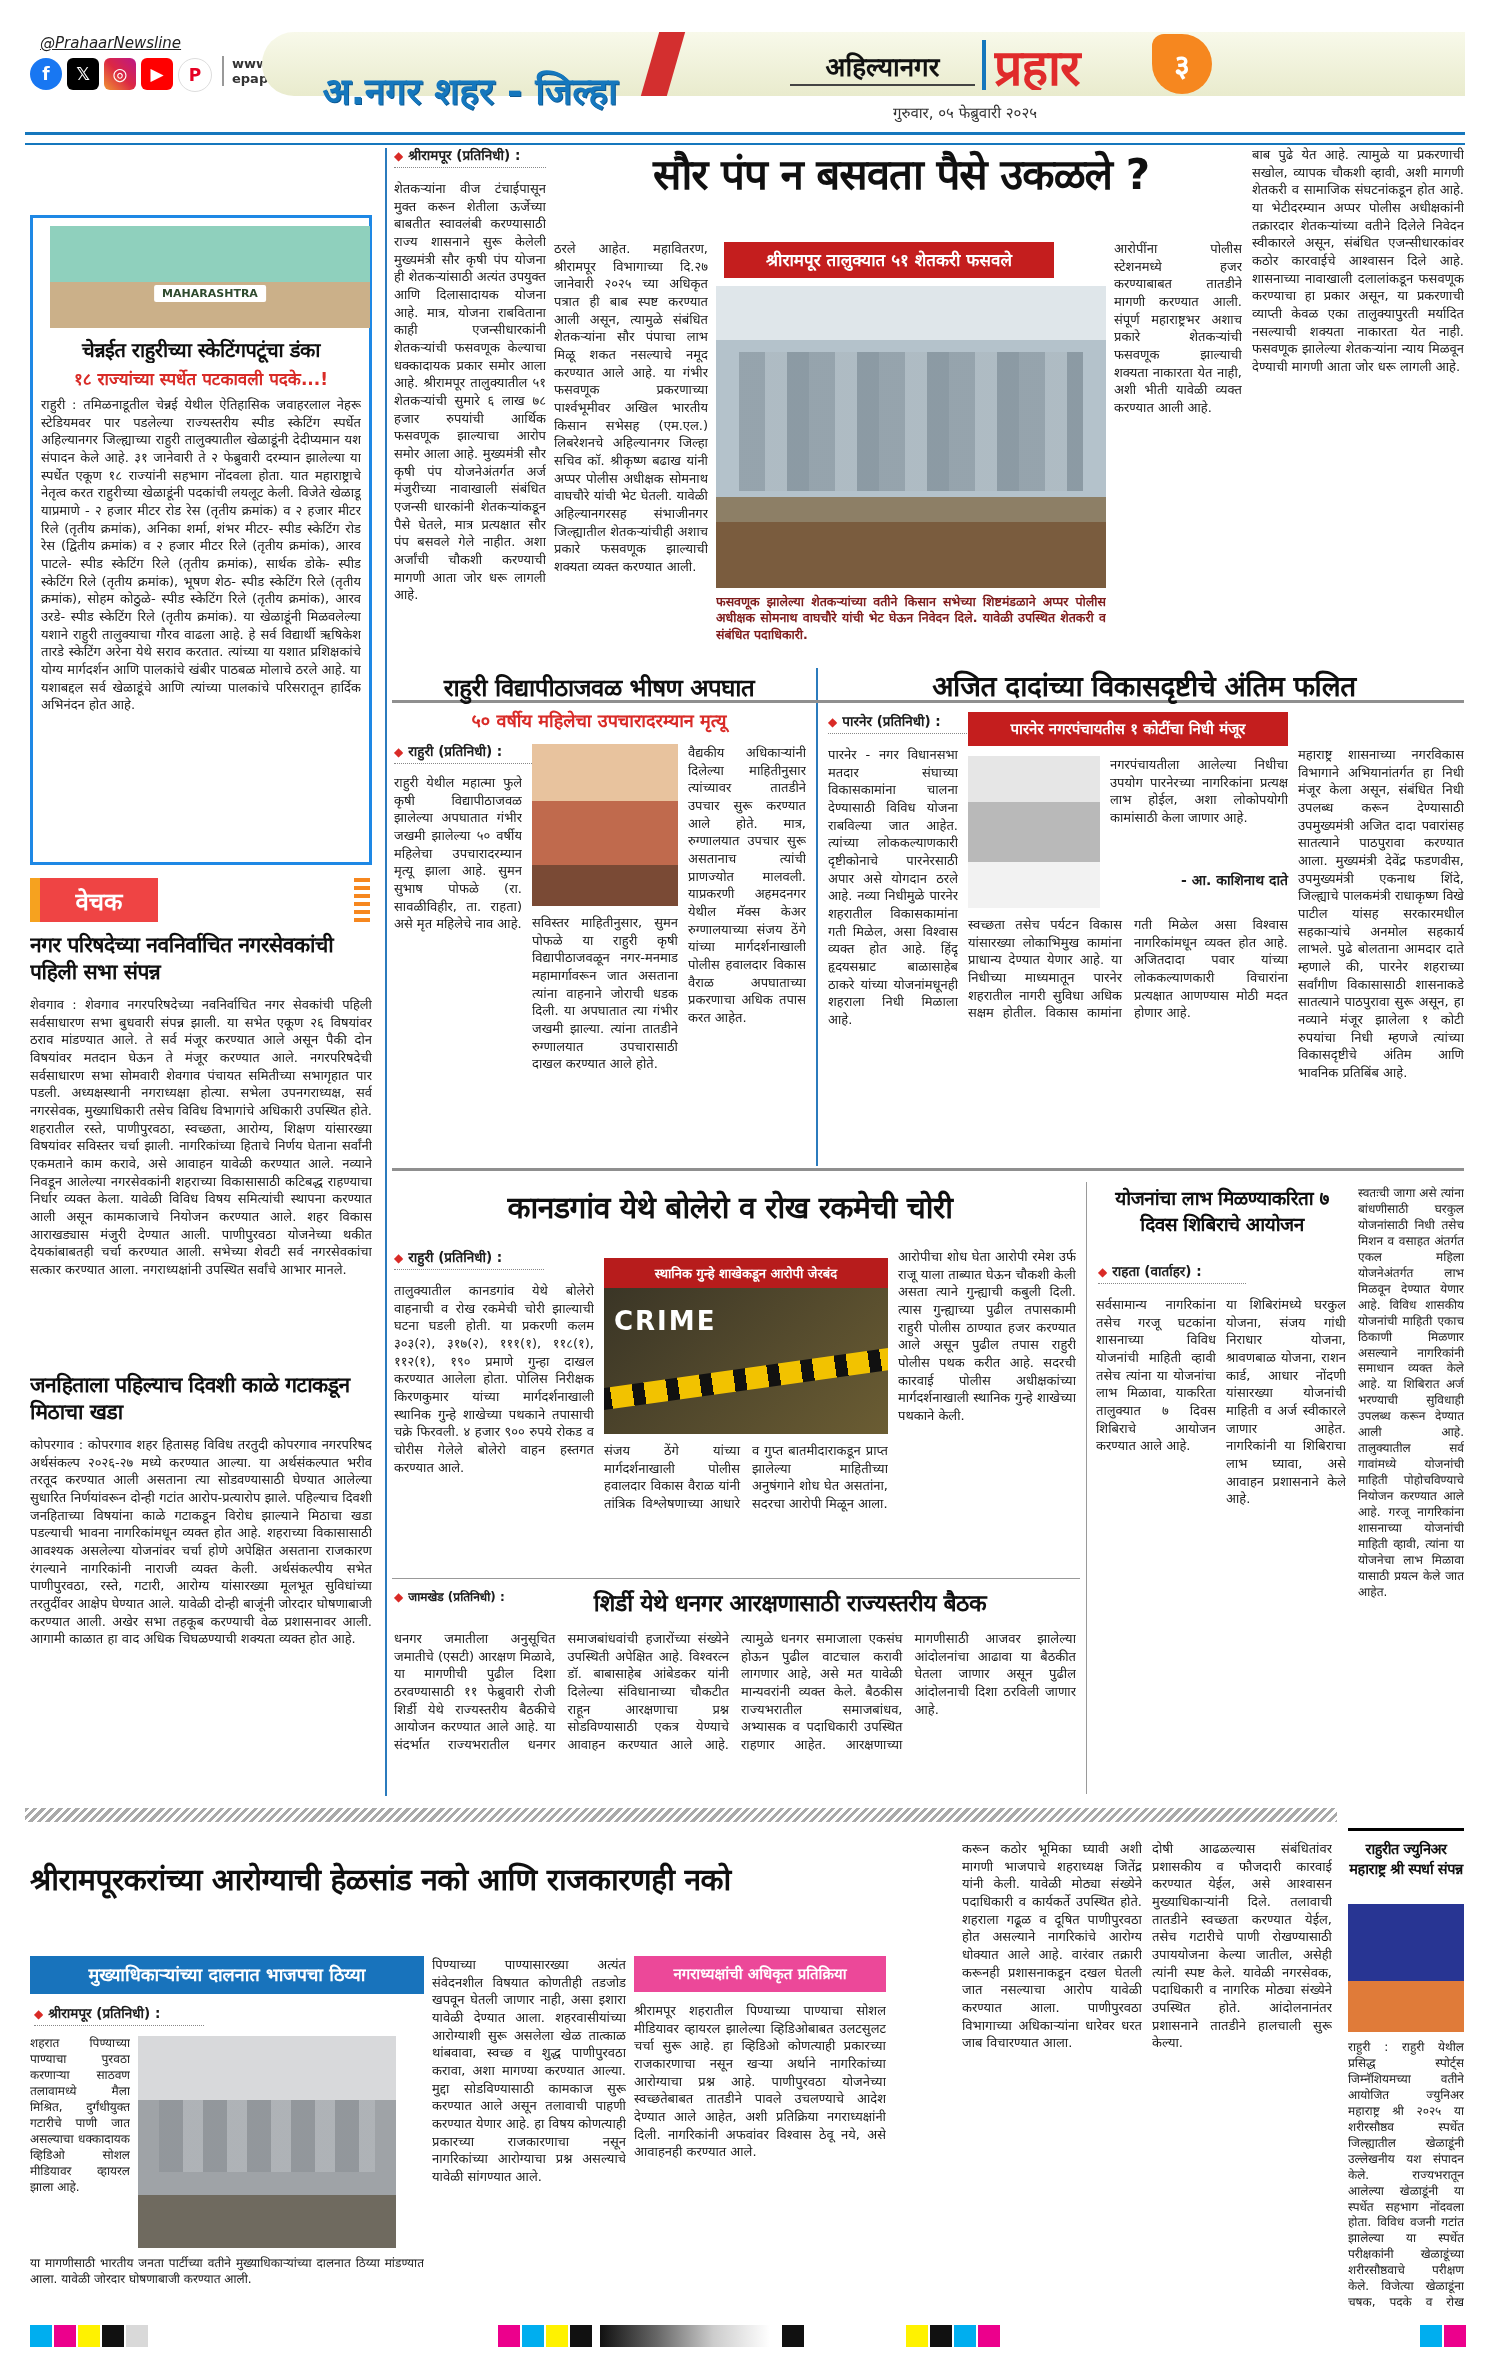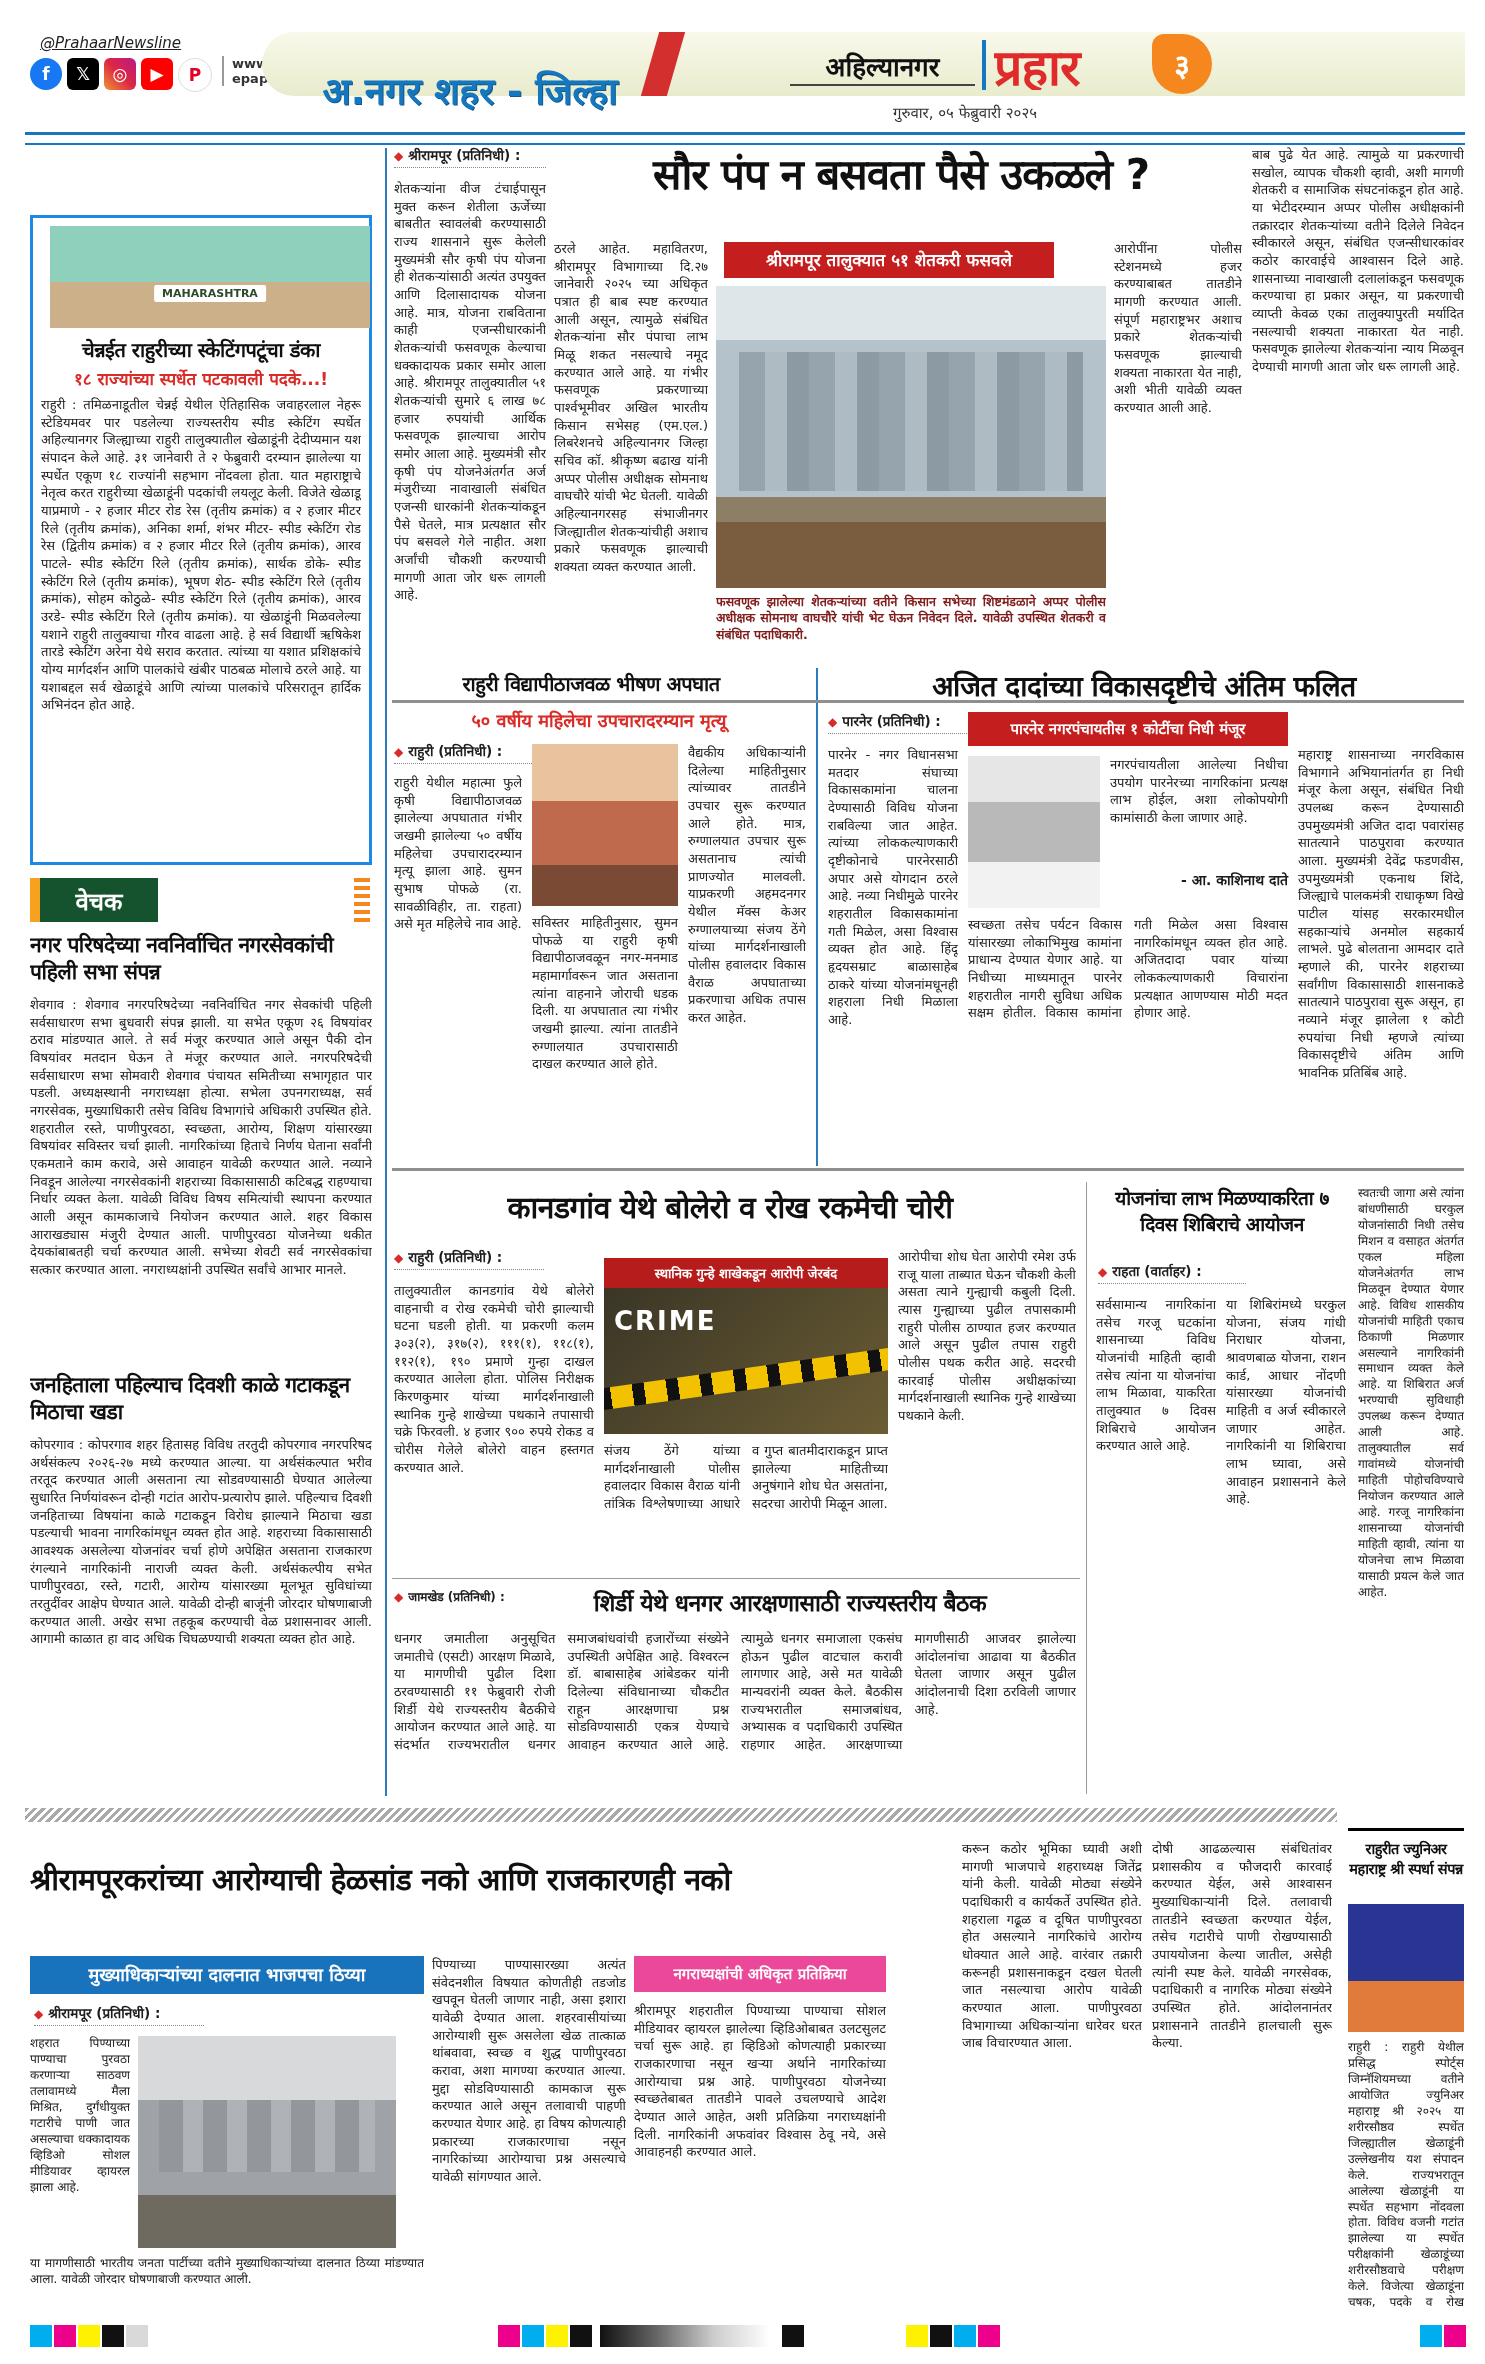--- a/index.html
+++ b/index.html
@@ -63,21 +63,21 @@
 
   <div class="abs" style="left:30px;top:215px;width:342px;height:650px;border:3px solid #1e88e5;padding:8px;box-sizing:border-box;">
     <div class="photo" style="width:100%;height:102px;background:linear-gradient(180deg,#8fd0bd 0 55%,#cbb089 55%);position:relative;margin-left:9px;">
       <div style="position:absolute;left:50%;top:58%;transform:translateX(-50%);background:#fff;padding:2px 8px;font-size:11px;font-weight:bold;color:#2e4a2e;border-radius:2px;">MAHARASHTRA</div>
     </div>
     <div class="hl center nowrap" style="font-size:20px;margin-top:8px;">चेन्नईत राहुरीच्या स्केटिंगपटूंचा डंका</div>
     <div class="redsub center nowrap" style="font-size:17px;margin-top:4px;">१८ राज्यांच्या स्पर्धेत पटकावली पदके...!</div>
     <div class="txt" style="height:478px;margin-top:6px;">राहुरी : तमिळनाडूतील चेन्नई येथील ऐतिहासिक जवाहरलाल नेहरू स्टेडियमवर पार पडलेल्या राज्यस्तरीय स्पीड स्केटिंग स्पर्धेत अहिल्यानगर जिल्ह्याच्या राहुरी तालुक्यातील खेळाडूंनी देदीप्यमान यश संपादन केले आहे. ३१ जानेवारी ते २ फेब्रुवारी दरम्यान झालेल्या या स्पर्धेत एकूण १८ राज्यांनी सहभाग नोंदवला होता. यात महाराष्ट्राचे नेतृत्व करत राहुरीच्या खेळाडूंनी पदकांची लयलूट केली. विजेते खेळाडू याप्रमाणे - २ हजार मीटर रोड रेस (तृतीय क्रमांक) व २ हजार मीटर रिले (तृतीय क्रमांक), अनिका शर्मा, शंभर मीटर- स्पीड स्केटिंग रोड रेस (द्वितीय क्रमांक) व २ हजार मीटर रिले (तृतीय क्रमांक), आरव पाटले- स्पीड स्केटिंग रिले (तृतीय क्रमांक), सार्थक डोके- स्पीड स्केटिंग रिले (तृतीय क्रमांक), भूषण शेठ- स्पीड स्केटिंग रिले (तृतीय क्रमांक), सोहम कोठुळे- स्पीड स्केटिंग रिले (तृतीय क्रमांक), आरव उरडे- स्पीड स्केटिंग रिले (तृतीय क्रमांक). या खेळाडूंनी मिळवलेल्या यशाने राहुरी तालुक्याचा गौरव वाढला आहे. हे सर्व विद्यार्थी ऋषिकेश तारडे स्केटिंग अरेना येथे सराव करतात. त्यांच्या या यशात प्रशिक्षकांचे योग्य मार्गदर्शन आणि पालकांचे खंबीर पाठबळ मोलाचे ठरले आहे. या यशाबद्दल सर्व खेळाडूंचे आणि त्यांच्या पालकांचे परिसरातून हार्दिक अभिनंदन होत आहे.</div>
   </div>
 
-  <div class="abs" style="left:30px;top:878px;width:118px;height:44px;background:#14532d;border-left:10px solid #f6a21f;color:#fff;font-size:24px;font-weight:bold;display:flex;align-items:center;justify-content:center;text-align:right;">वेचक</div>
+  <div class="abs" style="left:30px;top:878px;width:118px;height:44px;background:#ef4444;border-left:10px solid #f6a21f;color:#fff;font-size:24px;font-weight:bold;display:flex;align-items:center;justify-content:center;text-align:right;">वेचक</div>
   <div class="abs" style="left:354px;top:878px;width:16px;height:44px;background:repeating-linear-gradient(180deg,#f6871f 0 4px,transparent 4px 8px);"></div>
 
   <div class="abs hl" style="left:30px;top:932px;width:342px;height:58px;font-size:21px;line-height:1.3;overflow:hidden;">नगर परिषदेच्या नवनिर्वाचित नगरसेवकांची पहिली सभा संपन्न</div>
   <div class="abs txt" style="left:30px;top:996px;width:342px;height:368px;">शेवगाव : शेवगाव नगरपरिषदेच्या नवनिर्वाचित नगर सेवकांची पहिली सर्वसाधारण सभा बुधवारी संपन्न झाली. या सभेत एकूण २६ विषयांवर ठराव मांडण्यात आले. ते सर्व मंजूर करण्यात आले असून पैकी दोन विषयांवर मतदान घेऊन ते मंजूर करण्यात आले. नगरपरिषदेची सर्वसाधारण सभा सोमवारी शेवगाव पंचायत समितीच्या सभागृहात पार पडली. अध्यक्षस्थानी नगराध्यक्षा होत्या. सभेला उपनगराध्यक्ष, सर्व नगरसेवक, मुख्याधिकारी तसेच विविध विभागांचे अधिकारी उपस्थित होते. शहरातील रस्ते, पाणीपुरवठा, स्वच्छता, आरोग्य, शिक्षण यांसारख्या विषयांवर सविस्तर चर्चा झाली. नागरिकांच्या हिताचे निर्णय घेताना सर्वांनी एकमताने काम करावे, असे आवाहन यावेळी करण्यात आले. नव्याने निवडून आलेल्या नगरसेवकांनी शहराच्या विकासासाठी कटिबद्ध राहण्याचा निर्धार व्यक्त केला. यावेळी विविध विषय समित्यांची स्थापना करण्यात आली असून कामकाजाचे नियोजन करण्यात आले. शहर विकास आराखड्यास मंजुरी देण्यात आली. पाणीपुरवठा योजनेच्या थकीत देयकांबाबतही चर्चा करण्यात आली. सभेच्या शेवटी सर्व नगरसेवकांचा सत्कार करण्यात आला. नगराध्यक्षांनी उपस्थित सर्वांचे आभार मानले.</div>
 
   <div class="abs hl" style="left:30px;top:1372px;width:342px;height:58px;font-size:21px;line-height:1.3;overflow:hidden;">जनहिताला पहिल्याच दिवशी काळे गटाकडून मिठाचा खडा</div>
   <div class="abs txt" style="left:30px;top:1436px;width:342px;height:350px;">कोपरगाव : कोपरगाव शहर हितासह विविध तरतुदी कोपरगाव नगरपरिषद अर्थसंकल्प २०२६-२७ मध्ये करण्यात आल्या. या अर्थसंकल्पात भरीव तरतूद करण्यात आली असताना त्या सोडवण्यासाठी घेण्यात आलेल्या सुधारित निर्णयांवरून दोन्ही गटांत आरोप-प्रत्यारोप झाले. पहिल्याच दिवशी जनहिताच्या विषयांना काळे गटाकडून विरोध झाल्याने मिठाचा खडा पडल्याची भावना नागरिकांमधून व्यक्त होत आहे. शहराच्या विकासासाठी आवश्यक असलेल्या योजनांवर चर्चा होणे अपेक्षित असताना राजकारण रंगल्याने नागरिकांनी नाराजी व्यक्त केली. अर्थसंकल्पीय सभेत पाणीपुरवठा, रस्ते, गटारी, आरोग्य यांसारख्या मूलभूत सुविधांच्या तरतुदींवर आक्षेप घेण्यात आले. यावेळी दोन्ही बाजूंनी जोरदार घोषणाबाजी करण्यात आली. अखेर सभा तहकूब करण्याची वेळ प्रशासनावर आली. आगामी काळात हा वाद अधिक चिघळण्याची शक्यता व्यक्त होत आहे.</div>
 
   <div class="abs byline" style="left:394px;top:146px;width:152px;"><span class="diamond">◆</span><span>श्रीरामपूर (प्रतिनिधी) :</span></div>
   <div class="abs txt" style="left:394px;top:180px;width:152px;height:486px;">शेतकऱ्यांना वीज टंचाईपासून मुक्त करून शेतीला ऊर्जेच्या बाबतीत स्वावलंबी करण्यासाठी राज्य शासनाने सुरू केलेली मुख्यमंत्री सौर कृषी पंप योजना ही शेतकऱ्यांसाठी अत्यंत उपयुक्त आणि दिलासादायक योजना आहे. मात्र, योजना राबविताना काही एजन्सीधारकांनी शेतकऱ्यांची फसवणूक केल्याचा धक्कादायक प्रकार समोर आला आहे. श्रीरामपूर तालुक्यातील ५१ शेतकऱ्यांची सुमारे ६ लाख ७८ हजार रुपयांची आर्थिक फसवणूक झाल्याचा आरोप समोर आला आहे. मुख्यमंत्री सौर कृषी पंप योजनेअंतर्गत अर्ज मंजुरीच्या नावाखाली संबंधित एजन्सी धारकांनी शेतकऱ्यांकडून पैसे घेतले, मात्र प्रत्यक्षात सौर पंप बसवले गेले नाहीत. अशा अर्जांची चौकशी करण्याची मागणी आता जोर धरू लागली आहे.</div>
@@ -90,21 +90,21 @@
 
   <div class="abs photo" style="left:716px;top:286px;width:390px;height:302px;background:linear-gradient(180deg,#dfe6ea 0 18%,#b4c2cb 18% 70%,#8d7f66 70%);">
     <div style="position:absolute;left:6%;top:22%;width:88%;height:46%;background:repeating-linear-gradient(90deg,#7d8b94 0 26px,#aab6bd 26px 48px,#6b7a84 48px 70px);opacity:.55;"></div>
     <div style="position:absolute;left:0;bottom:0;width:100%;height:22%;background:#7a5c3e;"></div>
   </div>
   <div class="abs caption" style="left:716px;top:594px;width:390px;height:68px;">फसवणूक झालेल्या शेतकऱ्यांच्या वतीने किसान सभेच्या शिष्टमंडळाने अप्पर पोलीस अधीक्षक सोमनाथ वाघचौरे यांची भेट घेऊन निवेदन दिले. यावेळी उपस्थित शेतकरी व संबंधित पदाधिकारी.</div>
 
   <div class="abs txt" style="left:1114px;top:240px;width:128px;height:426px;">आरोपींना पोलीस स्टेशनमध्ये हजर करण्याबाबत तातडीने मागणी करण्यात आली. संपूर्ण महाराष्ट्रभर अशाच प्रकारे शेतकऱ्यांची फसवणूक झाल्याची शक्यता नाकारता येत नाही, अशी भीती यावेळी व्यक्त करण्यात आली आहे.</div>
   <div class="abs txt" style="left:1252px;top:146px;width:212px;height:520px;">बाब पुढे येत आहे. त्यामुळे या प्रकरणाची सखोल, व्यापक चौकशी व्हावी, अशी मागणी शेतकरी व सामाजिक संघटनांकडून होत आहे. या भेटीदरम्यान अप्पर पोलीस अधीक्षकांनी तक्रारदार शेतकऱ्यांच्या वतीने दिलेले निवेदन स्वीकारले असून, संबंधित एजन्सीधारकांवर कठोर कारवाईचे आश्वासन दिले आहे. शासनाच्या नावाखाली दलालांकडून फसवणूक करण्याचा हा प्रकार असून, या प्रकरणाची व्याप्ती केवळ एका तालुक्यापुरती मर्यादित नसल्याची शक्यता नाकारता येत नाही. फसवणूक झालेल्या शेतकऱ्यांना न्याय मिळवून देण्याची मागणी आता जोर धरू लागली आहे.</div>
 
-  <div class="abs hl center nowrap" style="left:384px;top:670px;width:414px;height:34px;font-size:20px;">राहुरी विद्यापीठाजवळ भीषण अपघात</div>
+  <div class="abs hl center nowrap" style="left:392px;top:670px;width:414px;height:34px;font-size:24px;">राहुरी विद्यापीठाजवळ भीषण अपघात</div>
   <div class="abs redsub center nowrap" style="left:392px;top:708px;width:414px;height:26px;font-size:18px;">५० वर्षीय महिलेचा उपचारादरम्यान मृत्यू</div>
   <div class="abs byline" style="left:394px;top:742px;width:150px;"><span class="diamond">◆</span><span>राहुरी (प्रतिनिधी) :</span></div>
   <div class="abs txt" style="left:394px;top:774px;width:128px;height:388px;">राहुरी येथील महात्मा फुले कृषी विद्यापीठाजवळ झालेल्या अपघातात गंभीर जखमी झालेल्या ५० वर्षीय महिलेचा उपचारादरम्यान मृत्यू झाला आहे. सुमन सुभाष पोफळे (रा. सावळीविहीर, ता. राहता) असे मृत महिलेचे नाव आहे.</div>
   <div class="abs photo" style="left:532px;top:744px;width:146px;height:162px;background:linear-gradient(180deg,#e8c39e 0 35%,#c06a4d 35% 75%,#7a4a35 75%);"></div>
   <div class="abs txt" style="left:532px;top:914px;width:146px;height:248px;">सविस्तर माहितीनुसार, सुमन पोफळे या राहुरी कृषी विद्यापीठाजवळून नगर-मनमाड महामार्गावरून जात असताना त्यांना वाहनाने जोराची धडक दिली. या अपघातात त्या गंभीर जखमी झाल्या. त्यांना तातडीने रुग्णालयात उपचारासाठी दाखल करण्यात आले होते.</div>
   <div class="abs txt" style="left:688px;top:744px;width:118px;height:418px;">वैद्यकीय अधिकाऱ्यांनी दिलेल्या माहितीनुसार त्यांच्यावर तातडीने उपचार सुरू करण्यात आले होते. मात्र, रुग्णालयात उपचार सुरू असतानाच त्यांची प्राणज्योत मालवली. याप्रकरणी अहमदनगर येथील मॅक्स केअर रुग्णालयाच्या संजय ठेंगे यांच्या मार्गदर्शनाखाली पोलीस हवालदार विकास वैराळ अपघाताच्या प्रकरणाचा अधिक तपास करत आहेत.</div>
 
   <div class="abs hl center nowrap" style="left:824px;top:666px;width:640px;height:38px;font-size:28px;">अजित दादांच्या विकासदृष्टीचे अंतिम फलित</div>
   <div class="abs byline" style="left:828px;top:712px;width:145px;"><span class="diamond">◆</span><span>पारनेर (प्रतिनिधी) :</span></div>
   <div class="abs txt" style="left:828px;top:746px;width:130px;height:418px;">पारनेर - नगर विधानसभा मतदार संघाच्या विकासकामांना चालना देण्यासाठी विविध योजना राबविल्या जात आहेत. त्यांच्या लोककल्याणकारी दृष्टीकोनाचे पारनेरसाठी अपार असे योगदान ठरले आहे. नव्या निधीमुळे पारनेर शहरातील विकासकामांना गती मिळेल, असा विश्वास व्यक्त होत आहे. हिंदू हृदयसम्राट बाळासाहेब ठाकरे यांच्या योजनांमधूनही शहराला निधी मिळाला आहे.</div>

